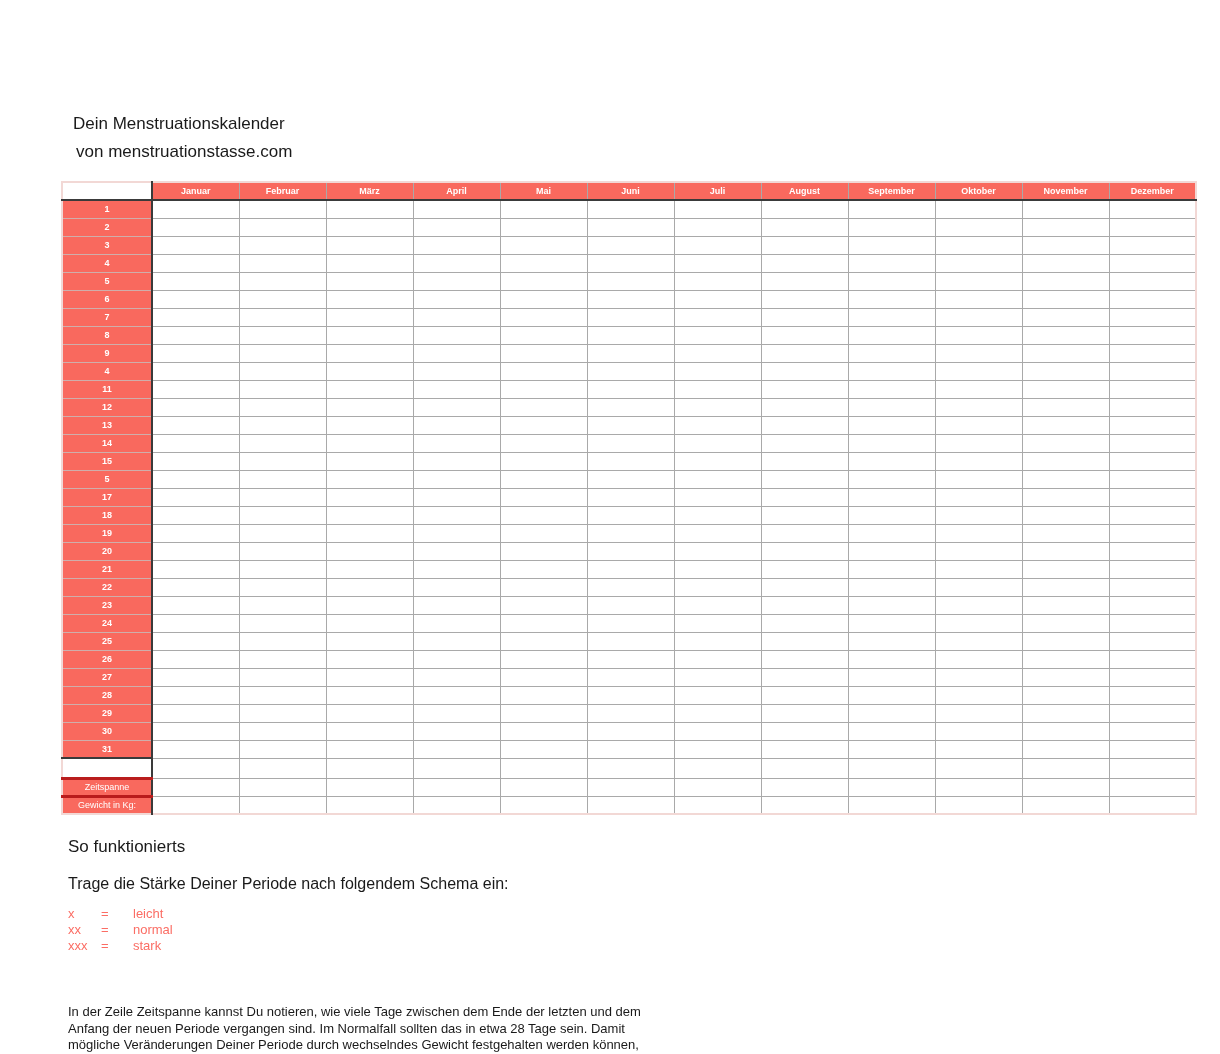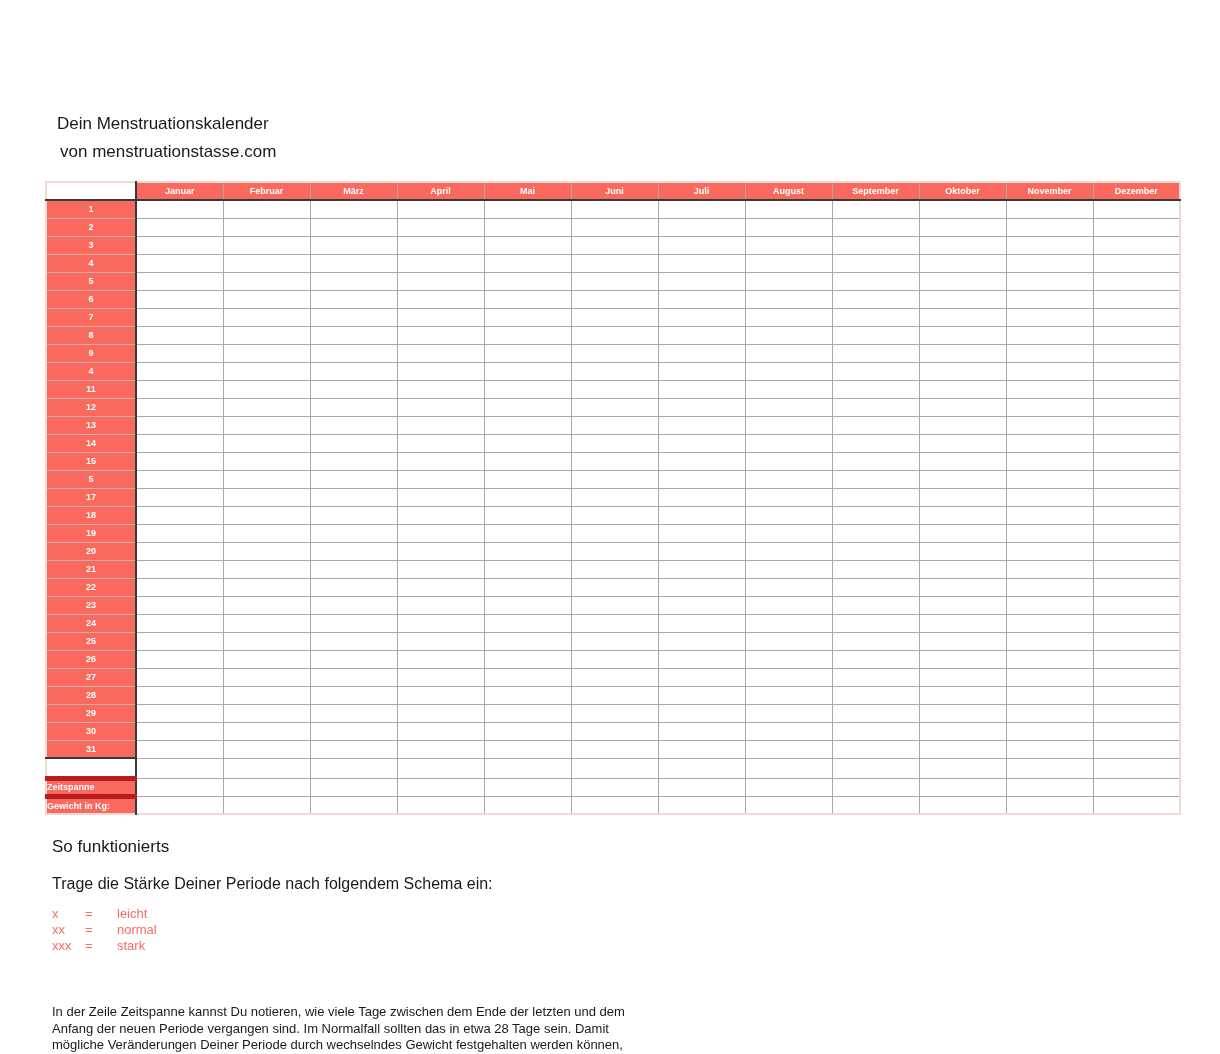--- a/index.html
+++ b/index.html
@@ -13,21 +13,21 @@
   }
   html,body{
     margin:0; padding:0;
     width:1220px; height:1054px;
     background:#ffffff;
     font-family:"Liberation Sans", sans-serif;
     color:var(--text);
     position:relative;
     overflow:hidden;
   }
-  .abs{position:absolute;}
+  .abs{position:absolute;margin-left:16px;}
   .title1{left:57px; top:114px; font-size:17px;}
   .title2{left:60px; top:142px; font-size:17px;}
 
   table.cal{
     left:45px; top:181px;
     border-collapse:collapse;
     table-layout:fixed;
     width:1136px;
     border:2px solid var(--outer-pink);
   }
@@ -68,24 +68,25 @@
   }
   td.gaplabel{
     background:#ffffff;
     border-top:2px solid var(--dark);
     border-bottom:2px solid var(--dark);
     border-right:2px solid var(--dark);
   }
   td.rowlabel{
     background:var(--salmon);
     color:#ffffff;
-    font-weight:bold;
+    font-weight:normal;
     font-size:10px;
+    text-align:center;
     border-right:2px solid var(--dark);
-    border-top:5px solid #b91c1c;
+    border-top:3px solid #b91c1c;
   }
   .heading{left:52px; top:837px; font-size:17px;}
   .intro{left:52px; top:875px; font-size:16px;}
   .legend{left:52px; top:906px; font-size:13px; color:var(--legend-red); line-height:16px;}
   .legend-row{display:grid; grid-template-columns:33px 32px auto;}
   .paragraph{
     left:52px; top:1004px;
     width:600px;
     font-size:13px;
     line-height:16.5px;

